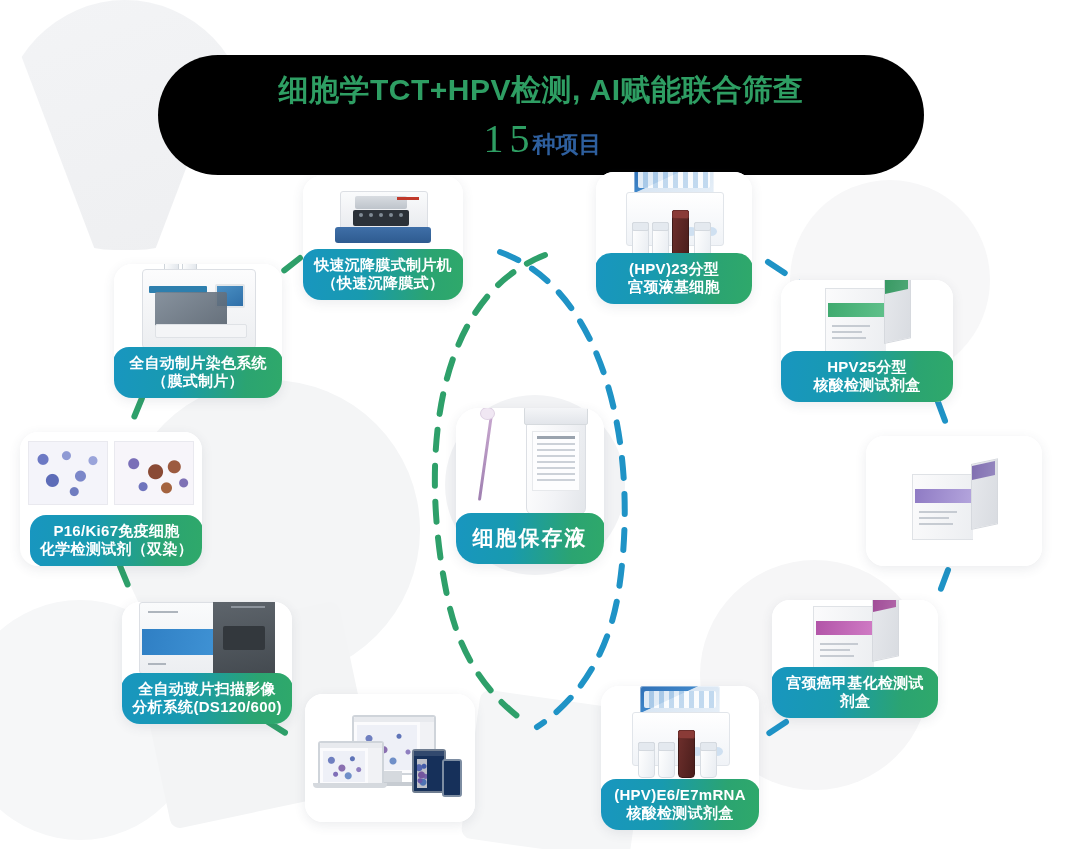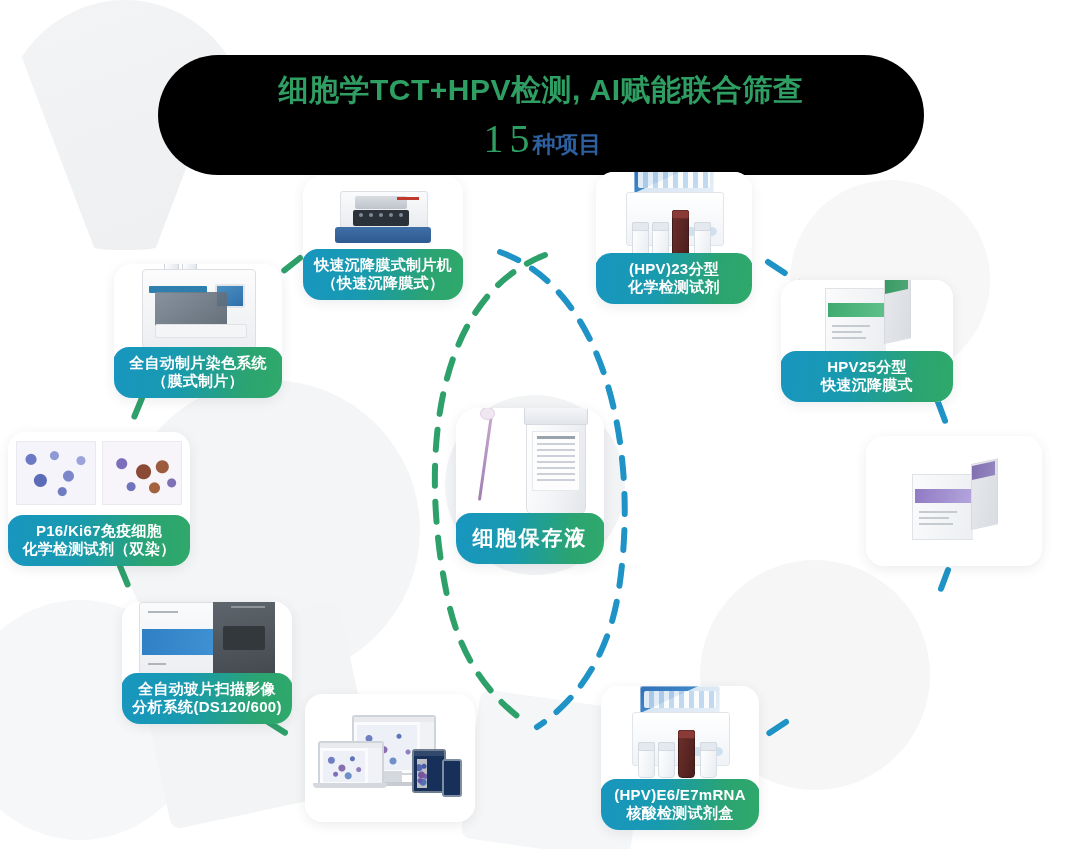--- a/index.html
+++ b/index.html
@@ -444,21 +444,21 @@
               <i style="left:46px"></i>
             </div>
         </div>
         <div class="base"></div>
       </div>
     </div>
     <div class="card-label">快速沉降膜式制片机
 （快速沉降膜式）</div>
   </div>
 
-  <div class="card" style="left:8px; top:432px; width:182px; height:134px;">
+  <div class="card" style="left:20px; top:432px; width:182px; height:134px;align-items:flex-end;">
     <div class="card-media" style="gap:6px; padding:0 8px;">
       <div class="micro" style="width:78px;height:62px;
            background:
              radial-gradient(circle at 18% 28%, #6c79c4 0 5px, transparent 6px),
              radial-gradient(circle at 48% 22%, #8f9ad4 0 4px, transparent 5px),
              radial-gradient(circle at 30% 62%, #5d6cb8 0 6px, transparent 7px),
              radial-gradient(circle at 66% 55%, #7b87c9 0 5px, transparent 6px),
              radial-gradient(circle at 82% 30%, #9aa4da 0 4px, transparent 5px),
              radial-gradient(circle at 58% 80%, #6f7cc0 0 4px, transparent 5px),
              #f4f4fa;"></div>
@@ -547,55 +547,70 @@
           </div>
         <div class="tube dark" style="left:46px">
             <i></i>
           </div>
         <div class="tube" style="left:68px">
             <i></i>
           </div>
       </div>
     </div>
     <div class="card-label">(HPV)23分型
-化学检测试剂</div>
+宫颈液基细胞</div>
   </div>
 
   <div class="card" style="left:781px; top:280px; width:172px; height:122px;">
     <div class="card-media">
       <div class="kitbox">
         <div class="front">
           <div class="band-f" style="background:linear-gradient(100deg,#3faa6f 0%,#5fc08a 100%)"></div>
           <div class="txt" style="top:36px"></div>
           <div class="txt" style="top:42px;width:30px"></div>
           <div class="txt" style="top:48px;width:34px"></div>
         </div>
         <div class="side"></div>
         <div class="band-s" style="background:linear-gradient(100deg,#3faa6f 0%,#56b982 100%)"></div>
       </div>
     </div>
     <div class="card-label">HPV25分型
-快速沉降膜式</div>
+核酸检测试剂盒</div>
   </div>
 
   <div class="card" style="left:866px; top:436px; width:176px; height:130px;">
     <div class="card-media">
       <div class="kitbox">
         <div class="front">
           <div class="band-f" style="background:linear-gradient(100deg,#8f7bc4 0%,#b3a4dc 100%)"></div>
           <div class="txt" style="top:36px"></div>
           <div class="txt" style="top:42px;width:30px"></div>
           <div class="txt" style="top:48px;width:34px"></div>
         </div>
         <div class="side"></div>
         <div class="band-s" style="background:linear-gradient(100deg,#8f7bc4 0%,#a596d4 100%)"></div>
       </div>
     </div>
   </div>
 
+  <div class="card" style="left:772px; top:600px; width:166px; height:118px;">
+    <div class="card-media">
+      <div class="kitbox">
+        <div class="front">
+          <div class="band-f" style="background:linear-gradient(100deg,#b255a8 0%,#cf7ac4 100%)"></div>
+          <div class="txt" style="top:36px"></div>
+          <div class="txt" style="top:42px;width:30px"></div>
+          <div class="txt" style="top:48px;width:34px"></div>
+        </div>
+        <div class="side"></div>
+        <div class="band-s" style="background:linear-gradient(100deg,#b255a8 0%,#c370ba 100%)"></div>
+      </div>
+    </div>
+    <div class="card-label">宫颈癌甲基化检测试剂盒</div>
+  </div>
 
   <div class="card" style="left:601px; top:686px; width:158px; height:144px;">
     <div class="card-media">
       <div class="vialkit">
         <div class="pouch"></div>
         <div class="card2">
           <div class="dot" style="left:8px"></div>
           <div class="dot" style="left:30px"></div>
           <div class="dot" style="left:58px"></div>
           <div class="dot" style="left:78px"></div>

